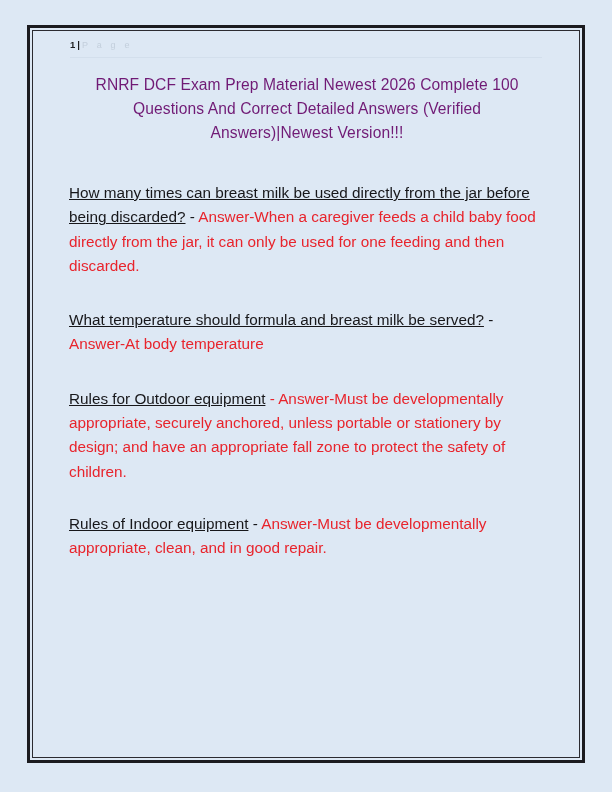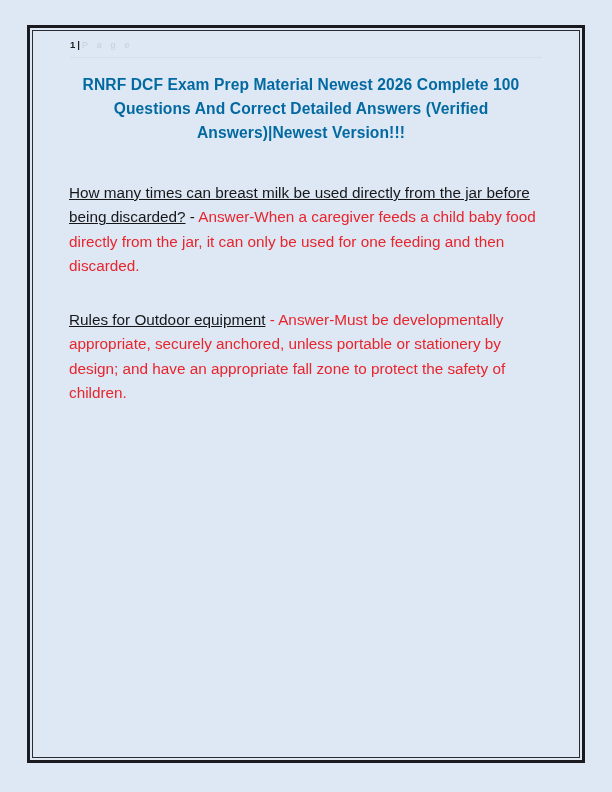--- a/index.html
+++ b/index.html
@@ -87,28 +87,28 @@
     left: 32px;
     top: 21px;
     width: 472px;
     height: 1px;
     background: #d3dfec;
   }
 
   
   .doc-title {
     position: absolute;
-    left: 26px;
+    left: 32px;
     top: 37px;
     width: 474px;
     text-align: center;
     font-size: 15.6px;
     line-height: 24px;
-    font-weight: bold;
-    color: #0369a1;
+    font-weight: normal;
+    color: #701a75;
     letter-spacing: 0.1px;
   }
 
   
   .qa-body {
     position: absolute;
     left: 31px;
     top: 145px;
     width: 470px;
   }
@@ -150,20 +150,22 @@
       <span class="hdr-num">1</span><span class="hdr-bar">|</span><span class="hdr-word">P a g e</span>
     </div>
     <div class="header-rule"></div>
 
     <div class="doc-title">RNRF DCF Exam Prep Material Newest 2026 Complete 100 Questions And Correct Detailed Answers (Verified Answers)|Newest Version!!!</div>
 
     <div class="qa-body">
 
       <p class="qa-block"><span class="q-text">How many times can breast milk be used directly from the jar before being discarded?</span><span class="dash-black"> - </span><span class="a-text">Answer-When a caregiver feeds a child baby food directly from the jar, it can only be used for one feeding and then discarded.</span></p>
 
+      <p class="qa-block"><span class="q-text">What temperature should formula and breast milk be served?</span><span class="dash-black"> - </span><span class="a-text">Answer-At body temperature</span></p>
 
       <p class="qa-block tight"><span class="q-text">Rules for Outdoor equipment</span><span class="dash-red"> - </span><span class="a-text">Answer-Must be developmentally appropriate, securely anchored, unless portable or stationery by design; and have an appropriate fall zone to protect the safety of children.</span></p>
 
+      <p class="qa-block"><span class="q-text">Rules of Indoor equipment</span><span class="dash-black"> - </span><span class="a-text">Answer-Must be developmentally appropriate, clean, and in good repair.</span></p>
 
 
     </div>
   </div>
 </div>
 
 </body></html>

